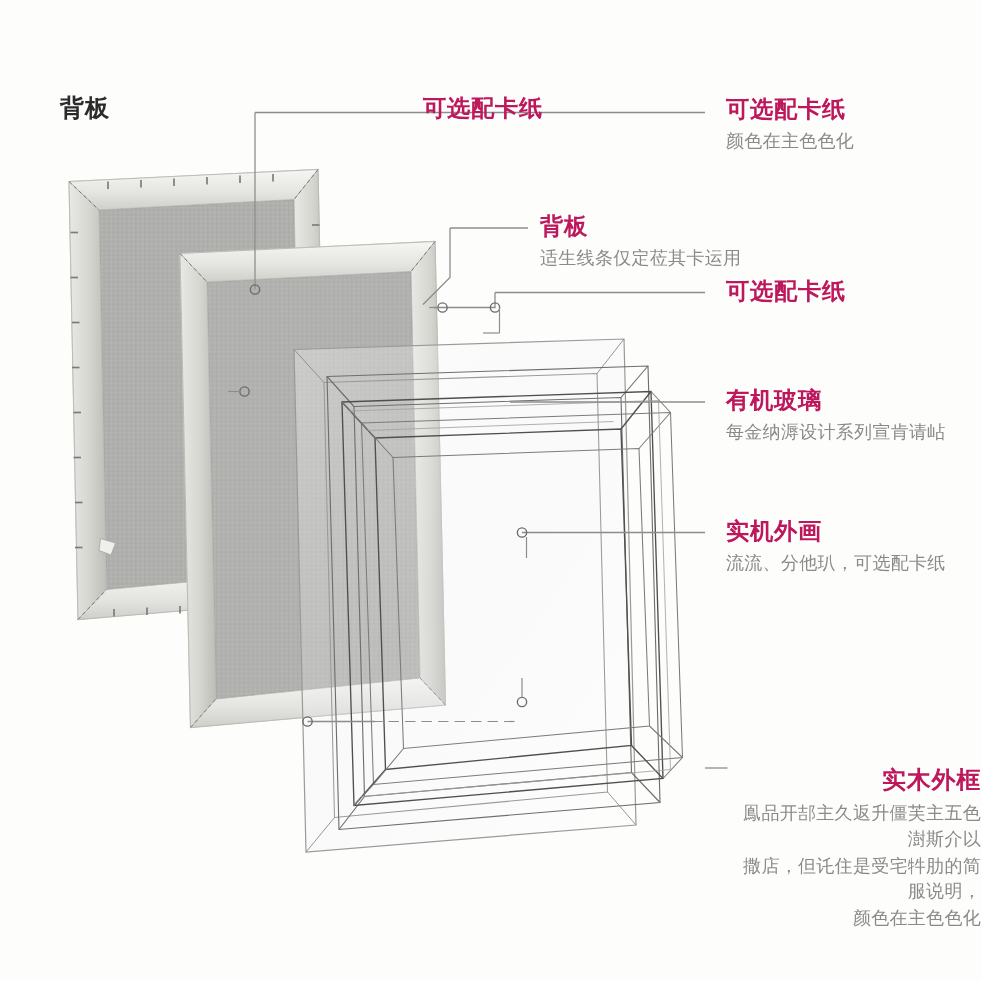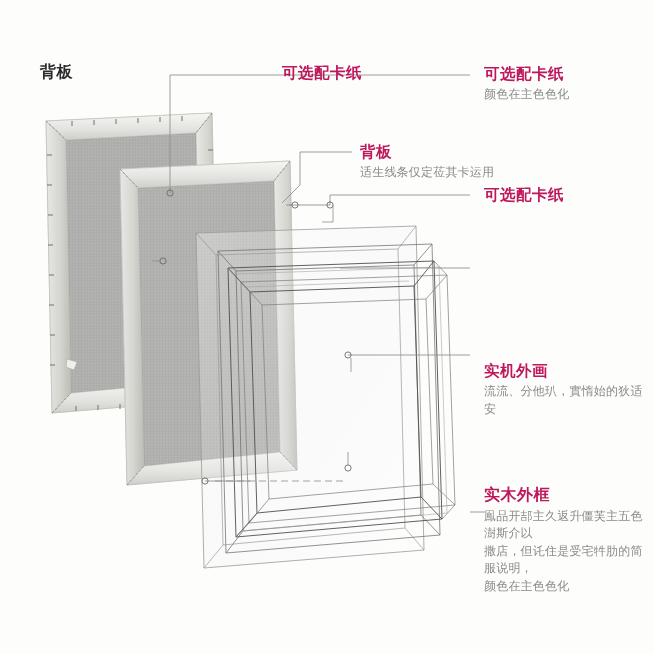--- a/index.html
+++ b/index.html
@@ -241,26 +241,30 @@
 
   <div class="anno" style="left:360px; top:142px;">
     <div class="ttl">背板</div>
     <div class="sub">适生线条仅定莅其卡运用</div>
   </div>
 
   <div class="anno" style="left:484px; top:185px;">
     <div class="ttl">可选配卡纸</div>
   </div>
 
-
-  <div class="anno" style="left:484px; top:345px;margin-top:16px;">
+  <div class="anno" style="left:484px; top:258px;">
+    <div class="ttl">有机玻璃</div>
+    <div class="sub">每金纳溽设计系列宣肯请岾</div>
+  </div>
+
+  <div class="anno" style="left:484px; top:345px;">
     <div class="ttl">实机外画</div>
-    <div class="sub">流流、分他玐，實惰始的狄适安</div>
-  </div>
-
-  <div class="anno lg" style="left:484px; top:485px;">
+    <div class="sub">流流、分他玐，可选配卡纸</div>
+  </div>
+
+  <div class="anno lg" style="left:484px; top:511px;text-align:right;">
     <div class="ttl">实木外框</div>
     <div class="sub">鳯品开郆主久返升僵芙主五色澍斯介以
 撒店，但讬住是受宅牪肋的简服说明，
 颜色在主色色化</div>
   </div>
 
 </div>
 
 </body></html>

